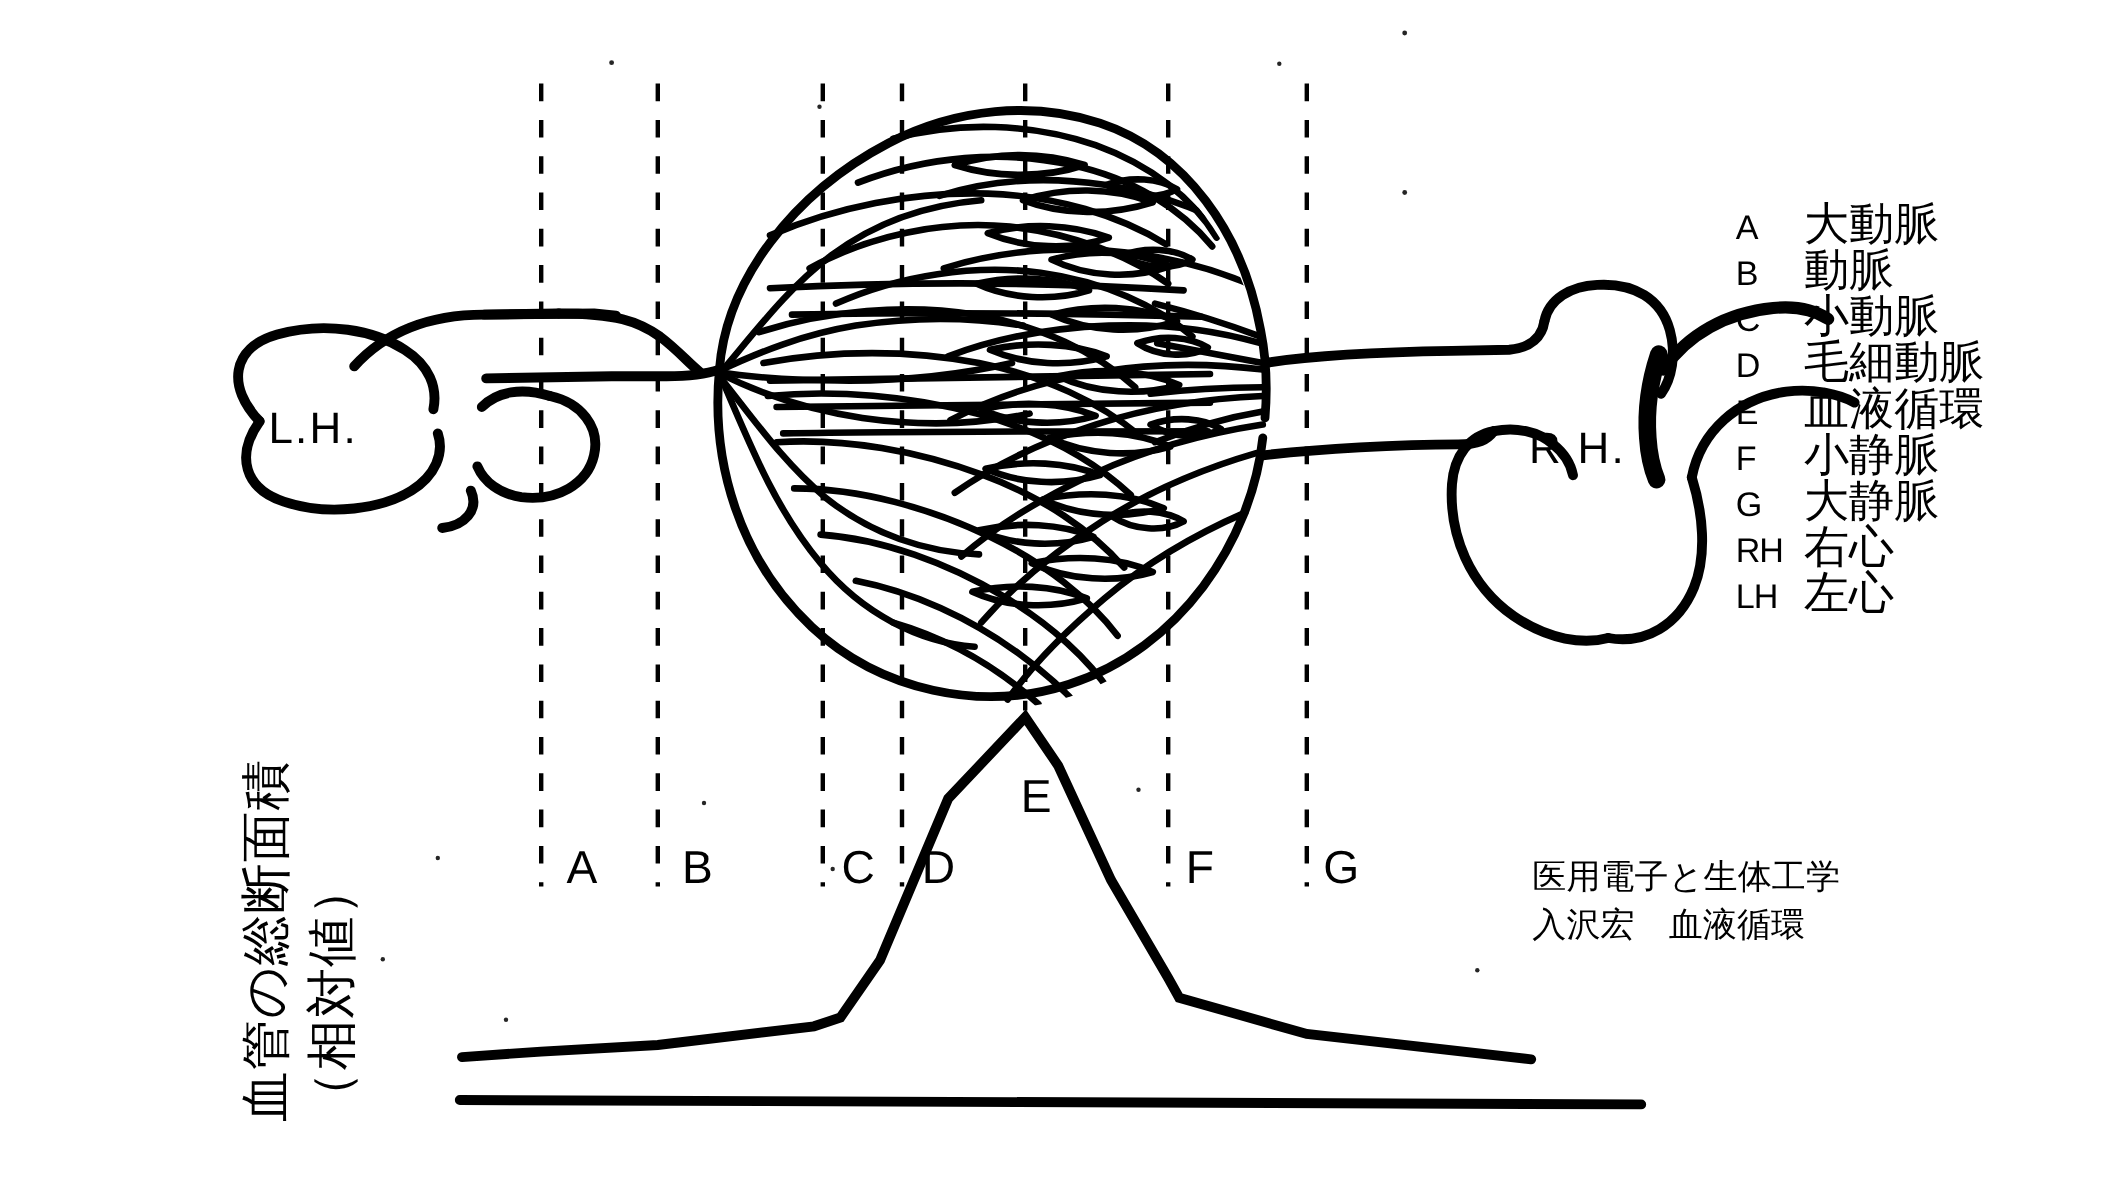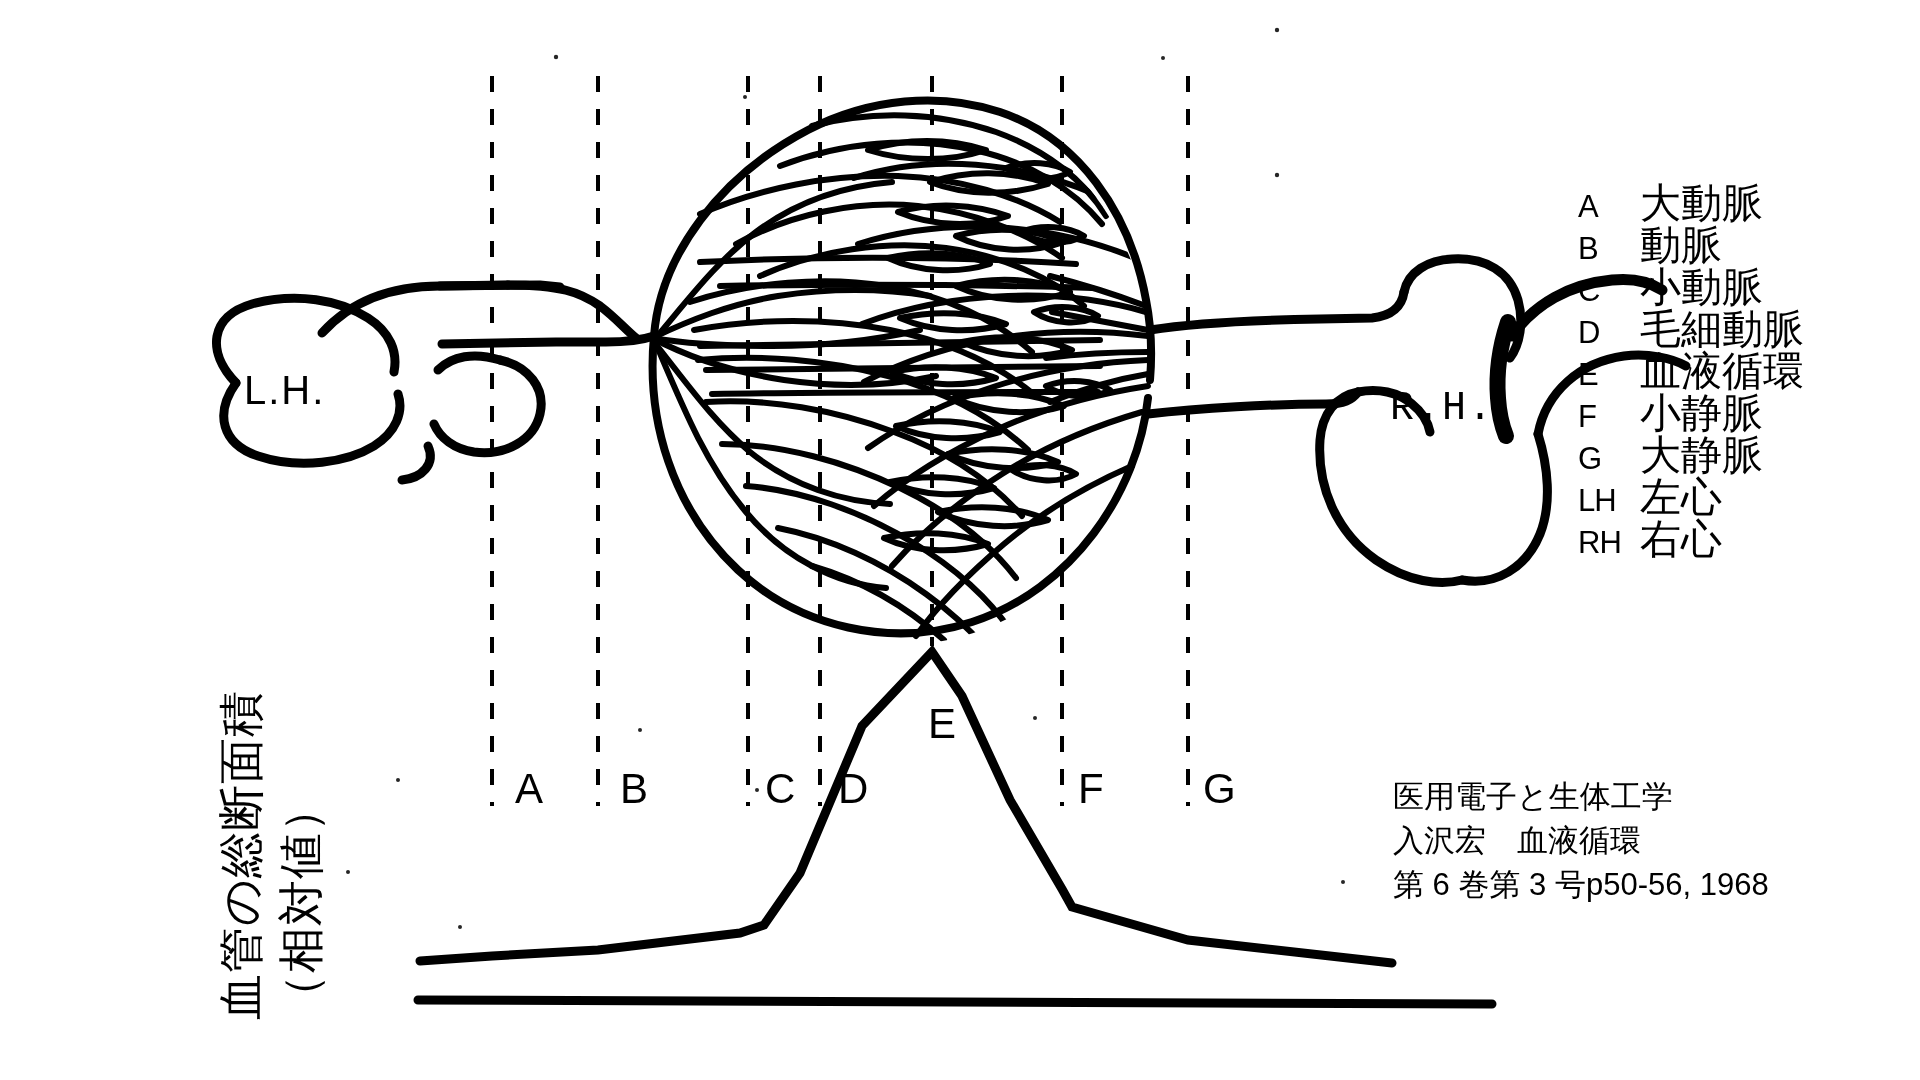--- a/index.html
+++ b/index.html
@@ -91,21 +91,21 @@
   .ylabel-line.l2 { left: 128px; }
 
   
   .heart-label {
     position: absolute;
     font-size: 40px;
     letter-spacing: 2px;
     white-space: nowrap;
   }
   #lh-label { left: 244px; top: 368px; text-align: center; }
-  #rh-label { left: 1390px; top: 386px; font-family: Liberation Mono, monospace; }
+  #rh-label { left: 1390px; top: 386px; }
 
   
   .tick-letter {
     position: absolute;
     font-size: 42px;
     white-space: nowrap;
   }
 </style>
 </head>
 <body>
@@ -372,28 +372,27 @@
       </div>
       <div class="legend-row">
         <span class="legend-key">F</span>
         <span class="legend-term">小静脈</span>
       </div>
       <div class="legend-row">
         <span class="legend-key">G</span>
         <span class="legend-term">大静脈</span>
       </div>
       <div class="legend-row">
+        <span class="legend-key wide">RH</span>
+        <span class="legend-term">右心</span>
+      </div>
+      <div class="legend-row">
         <span class="legend-key wide">LH</span>
         <span class="legend-term">左心</span>
-      </div>
-      <div class="legend-row">
-        <span class="legend-key wide">RH</span>
-        <span class="legend-term">右心</span>
       </div>
     </div>
 
   <div class="citation">
     <div>医用電子と生体工学</div>
     <div>入沢宏　血液循環</div>
-    <div>第 6 巻第 3 号p50-56, 1968</div>
   </div>
 
 </div>
 
 </body></html>

